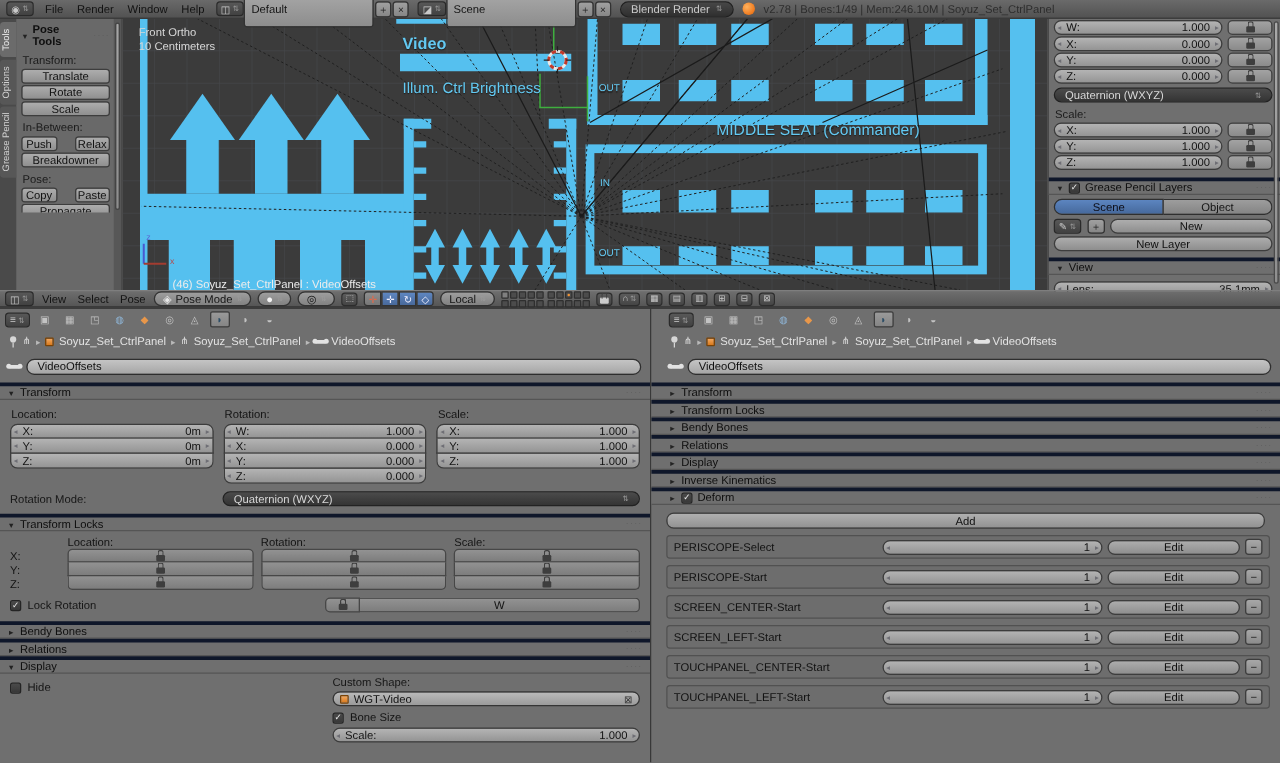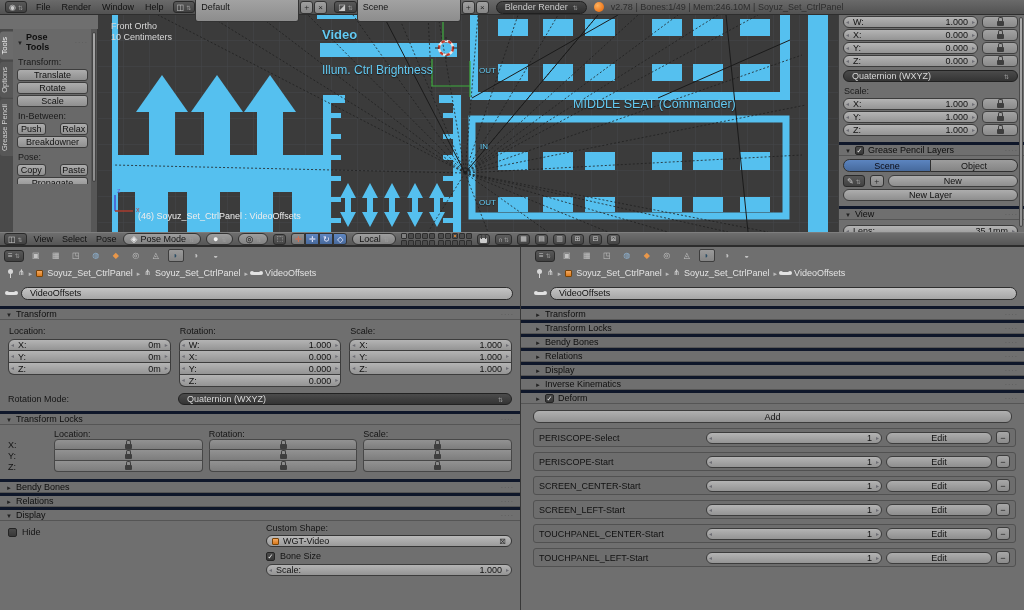--- a/index.html
+++ b/index.html
@@ -10,21 +10,21 @@
 .menu{color:#121212;padding:0 2px}
 .icobtn{height:12px;display:flex;align-items:center;gap:2px;background:linear-gradient(#585858,#414141);border:1px solid #2a2a2a;border-radius:3px;padding:0 3px;color:#c9c9c9;font-size:8px}
 .dda{font-size:6px;color:#9a9a9a}
 .idblock{display:flex;align-items:center}
 .idfield{width:104px;height:13px;background:linear-gradient(#a9a9a9,#8d8d8d);border:1px solid #333;border-radius:3px;display:flex;align-items:center;padding:14px 5px;color:#141414}
 .sqbtn{width:13px;height:13px;margin-left:1px;background:linear-gradient(#a0a0a0,#868686);border:1px solid #333;border-radius:3px;display:flex;align-items:center;justify-content:center;color:#242424;font-size:8px}
 .engine{height:13px;border-radius:7px;background:linear-gradient(#474747,#2f2f2f);border:1px solid #202020;color:#cbcbcb;padding:0 8px;display:flex;gap:5px;align-items:center}
 .blogo{width:10px;height:10px;border-radius:50%;background:radial-gradient(circle at 35% 35%,#ffb25e,#ef7d22 65%,#c85f10)}
 #status{color:#2d2d2d}
 
-#toolshelf{position:absolute;left:0;top:29px;width:98px;height:217px;background:#696969;border-right:1px solid #3a3a3a;display:flex;z-index:4}
+#toolshelf{position:absolute;left:0;top:15px;width:98px;height:217px;background:#696969;border-right:1px solid #3a3a3a;display:flex;z-index:4}
 .vtabs{width:13px;background:#4a4a4a;display:flex;flex-direction:column;padding-top:3px;gap:2px;align-items:stretch}
 .vtab{writing-mode:vertical-rl;transform:rotate(180deg);font-size:7.5px;color:#d2d2d2;background:#575757;padding:5px 0;border-radius:0 3px 3px 0;text-align:center}
 .vtab.active{background:#6b6b6b;color:#f2f2f2}
 .shelfbody{flex:1;padding:3px 3px 0 4px;overflow:hidden}
 .ptitle{display:flex;align-items:center;gap:3px;color:#0e0e0e;margin-bottom:5px}
 .tri-open::before{content:"▼";font-size:6px;color:#222}
 .tri-closed::before{content:"►";font-size:6px;color:#222}
 .grip{margin-left:auto;color:#5b5b5b;font-size:7px;letter-spacing:1px}
 .slabel{color:#1a1a1a;margin:4px 0 2px 1px}
 .tbtn{height:12px;border-radius:3px;background:linear-gradient(#adadad,#8f8f8f);border:1px solid #3d3d3d;display:flex;align-items:center;justify-content:center;color:#111;margin-bottom:1px}
@@ -270,21 +270,21 @@
   <path d="M17 196 H35" stroke="#a33c30" stroke-width="1.6"></path>
 </svg>
   <span class="vtext" style="left:13px;top:6px">Front Ortho</span>
   <span class="vtext" style="left:13px;top:17px">10 Centimeters</span>
   <span class="bluetext" style="left:224px;top:12px;font-size:13px;font-weight:bold">Video</span>
   <span class="bluetext" style="left:224px;top:48px;font-size:12px">Illum. Ctrl Brightness</span>
   <span class="bluetext" style="left:475px;top:82px;font-size:12.5px">MIDDLE SEAT (Commander)</span>
   <span class="bluetext" style="left:381px;top:51px;font-size:8px">OUT</span>
   <span class="bluetext" style="left:382px;top:127px;font-size:8px">IN</span>
   <span class="bluetext" style="left:381px;top:183px;font-size:8px">OUT</span>
-  <span class="vtext" style="left:40px;top:196px;color:#ececec">(46) Soyuz_Set_CtrlPanel : VideoOffsets</span>
+  <span class="vtext" style="left:40px;top:207px;color:#ececec">(46) Soyuz_Set_CtrlPanel : VideoOffsets</span>
   <span class="vtext" style="left:19px;top:172px;color:#5a66d6;font-size:7px">z</span>
   <span class="vtext" style="left:38px;top:191px;color:#b44;font-size:7px">x</span>
 </div>
 
 <div id="toolshelf">
   <div class="vtabs">
     <span class="vtab active">Tools</span>
     <span class="vtab">Options</span>
     <span class="vtab">Grease Pencil</span>
   </div>
@@ -641,20 +641,30 @@
           <span class="pad"></span>
         </div>
       <div class="lockcell">
           <span class="pad"></span>
         </div>
       <div class="lockcell">
           <span class="pad"></span>
         </div>
     </div>
   </div>
+  <div class="lrrow">
+    <span class="cb on"></span>
+    <span>Lock Rotation</span>
+    <div class="wgroup">
+      <div class="wlock">
+          <span class="pad"></span>
+        </div>
+      <div class="wmain">W</div>
+    </div>
+  </div>
   <div class="phead" style="margin-top:7px">
       <span class="tri-closed"></span>
       <span>Bendy Bones</span>
       <span class="grip">····</span>
     </div>
   <div class="phead">
       <span class="tri-closed"></span>
       <span>Relations</span>
       <span class="grip">····</span>
     </div>

